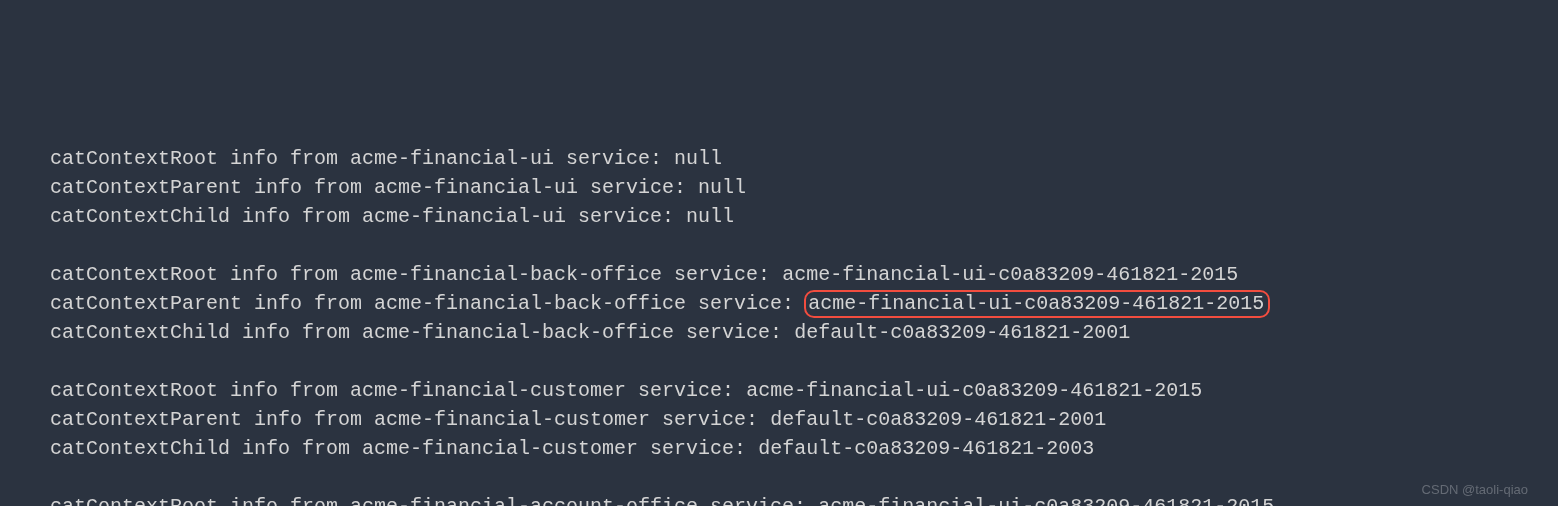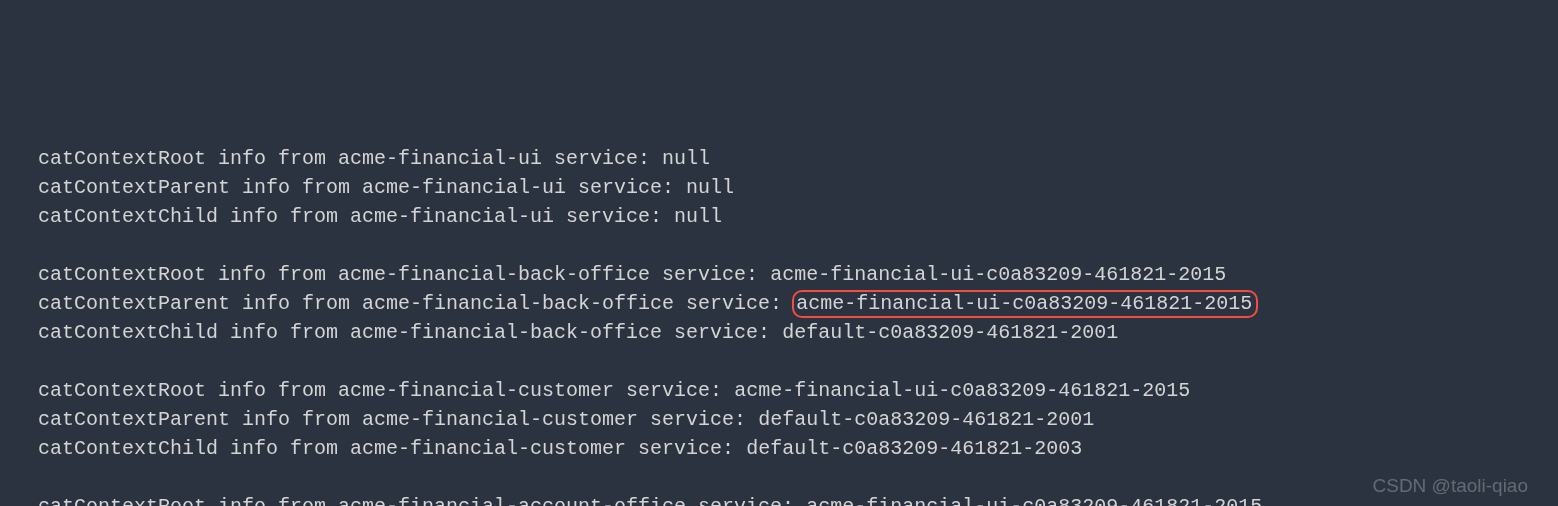--- a/index.html
+++ b/index.html
@@ -21,35 +21,36 @@
       overflow: hidden;
     }
     .log-block {
       margin-bottom: 29px;
     }
     .log-block:last-of-type {
       margin-bottom: 0;
     }
     .log-line {
       display: block;
+      margin-left: 12px;
     }
     .highlight-box {
       border: 2.5px solid #f24d3f;
       border-radius: 10px;
       padding: 0 4px 0 2px;
       margin-left: -2px;
       display: inline-block;
       line-height: 1.2;
     }
     .watermark {
       position: absolute;
       bottom: 6px;
       right: 30px;
       font-family: Arial, sans-serif;
-      font-size: 19px;
+      font-size: 13px;
       color: #8a8f97;
       opacity: 0.6;
       white-space: nowrap;
     }
   </style>
 </head>
 <body>
 
 
 

